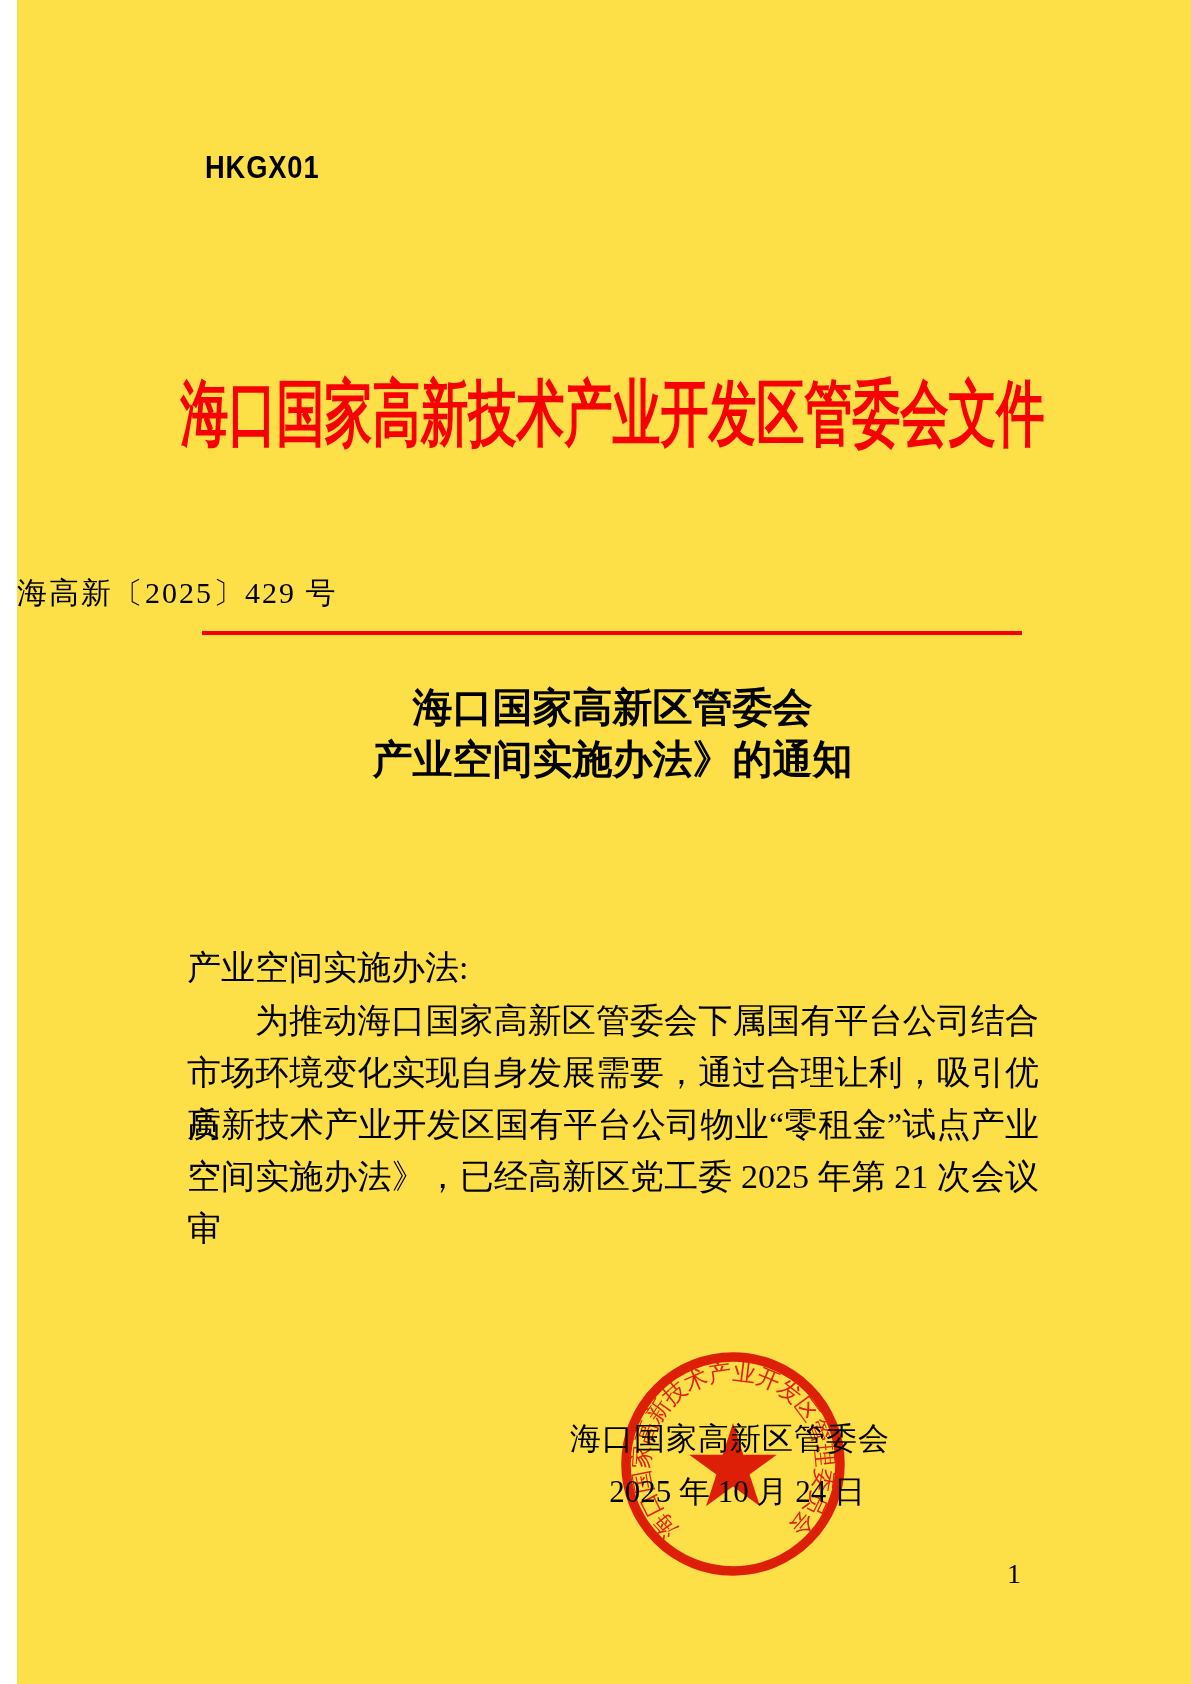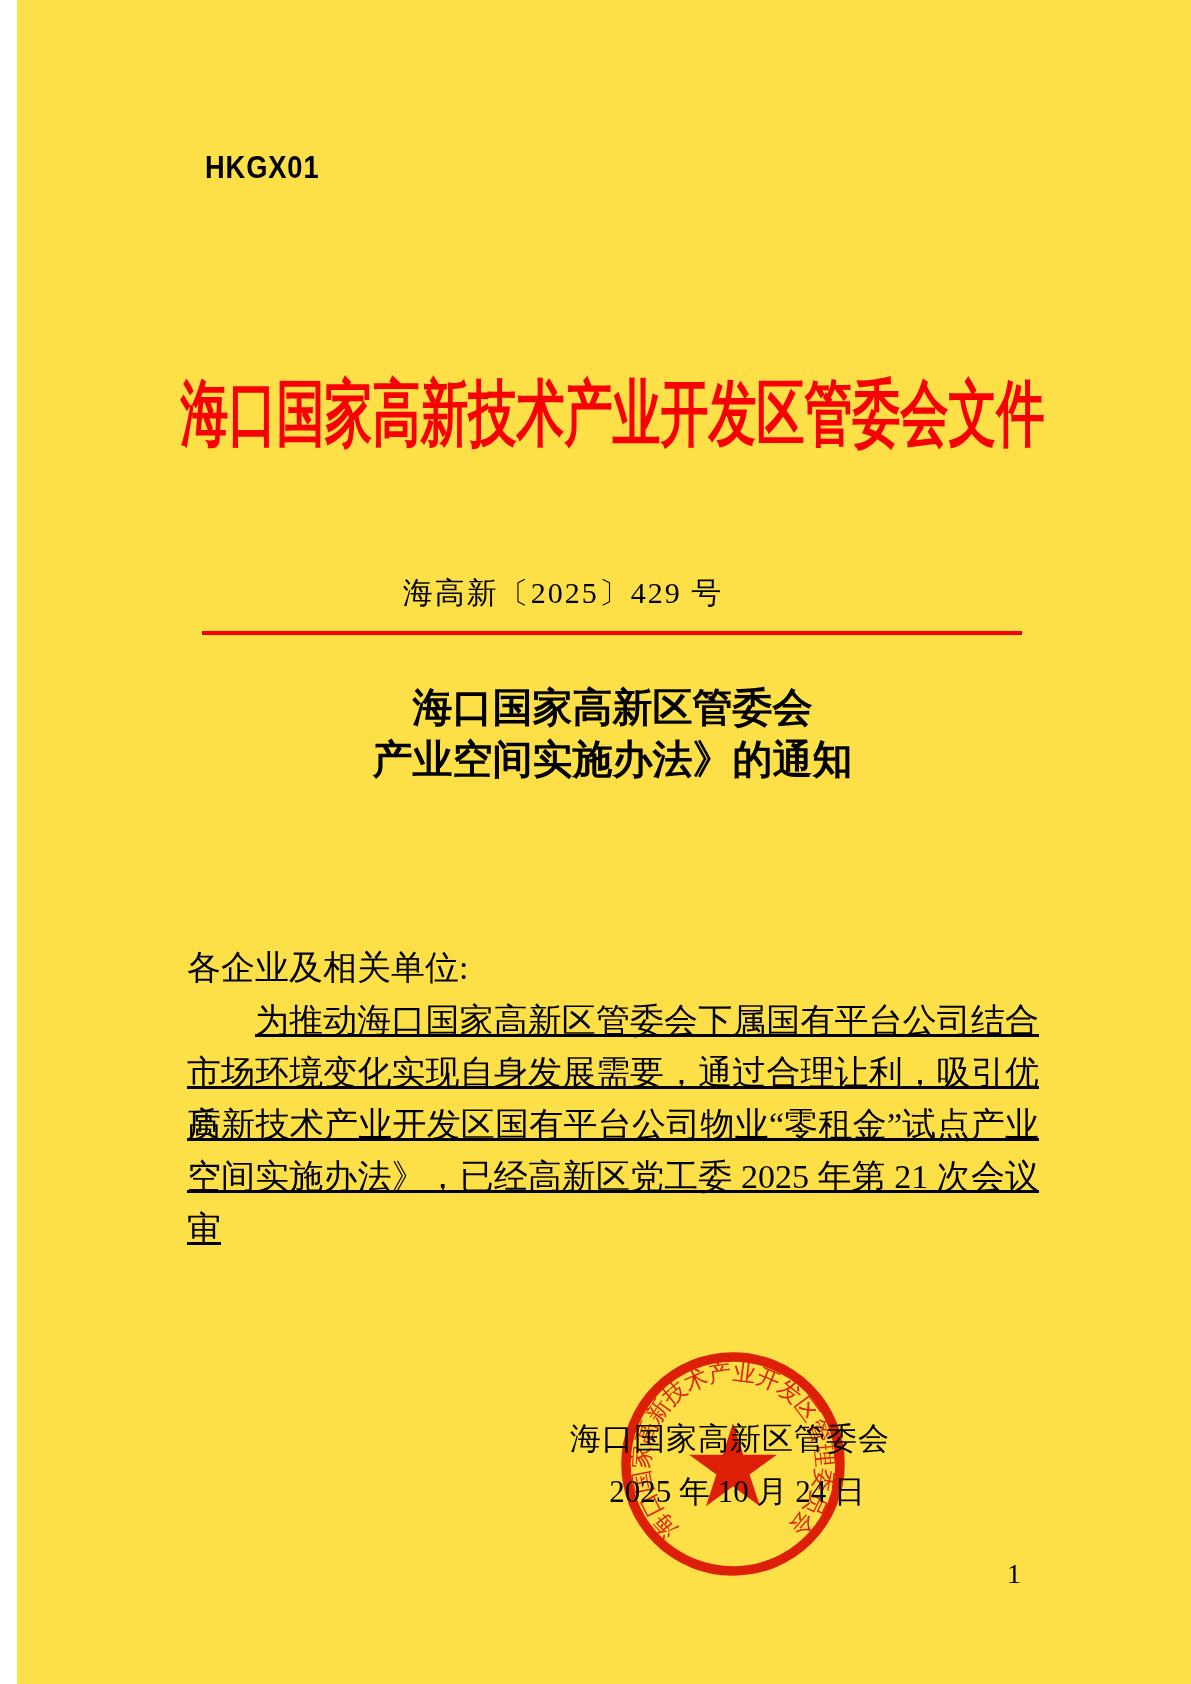--- a/index.html
+++ b/index.html
@@ -21,38 +21,37 @@
   .red-title{
     position:absolute;left:0;top:378px;width:1191px;
     text-align:center;
     font-size:48px;font-weight:bold;line-height:1;
     color:#f90000;
     transform:scaleY(1.5);transform-origin:center top;
     white-space:nowrap;
   }
   .doc-number{
     position:absolute;left:0;top:574px;width:1092px;
-    text-align:center;font-size:30px;line-height:38px;letter-spacing:2px;
+    text-align:left;font-size:30px;line-height:38px;letter-spacing:2px;
   }
   .red-rule{
     position:absolute;left:185px;top:631px;width:820px;height:4px;
     background:#f90000;
   }
   .heading{
     position:absolute;left:0;top:682px;width:1191px;
     text-align:center;font-size:40px;font-weight:bold;line-height:52px;
   }
   .salutation{
     position:absolute;left:170px;top:948px;
     font-size:34px;line-height:40px;
   }
   .body-text{
     position:absolute;left:170px;top:995px;width:852px;
     font-size:34px;
-    text-decoration:underline;
   }
   .body-line{
     height:52px;line-height:52px;
     text-align:justify;text-align-last:justify;
     white-space:normal;
   }
   .body-line.first{text-indent:68px;}
   .body-line.last{text-align-last:left;}
   .signature{
     position:absolute;left:713px;top:1421px;transform:translateX(-50%);
@@ -88,21 +87,21 @@
 
   <div class="doc-number">海高新〔2025〕429 号</div>
 
   <div class="red-rule"></div>
 
   <div class="heading">
     <div>海口国家高新区管委会</div>
     <div>产业空间实施办法》的通知</div>
   </div>
 
-  <div class="salutation">各企业及相关单位:</div>
+  <div class="salutation">产业空间实施办法:</div>
 
   <div class="body-text">
     <div class="body-line first">为推动海口国家高新区管委会下属国有平台公司结合</div>
     <div class="body-line">市场环境变化实现自身发展需要，通过合理让利，吸引优质</div>
     <div class="body-line">高新技术产业开发区国有平台公司物业“零租金”试点产业</div>
     <div class="body-line">空间实施办法》，已经高新区党工委 2025 年第 21 次会议审</div>
   </div>
 
   <div class="signature">海口国家高新区管委会</div>
 

